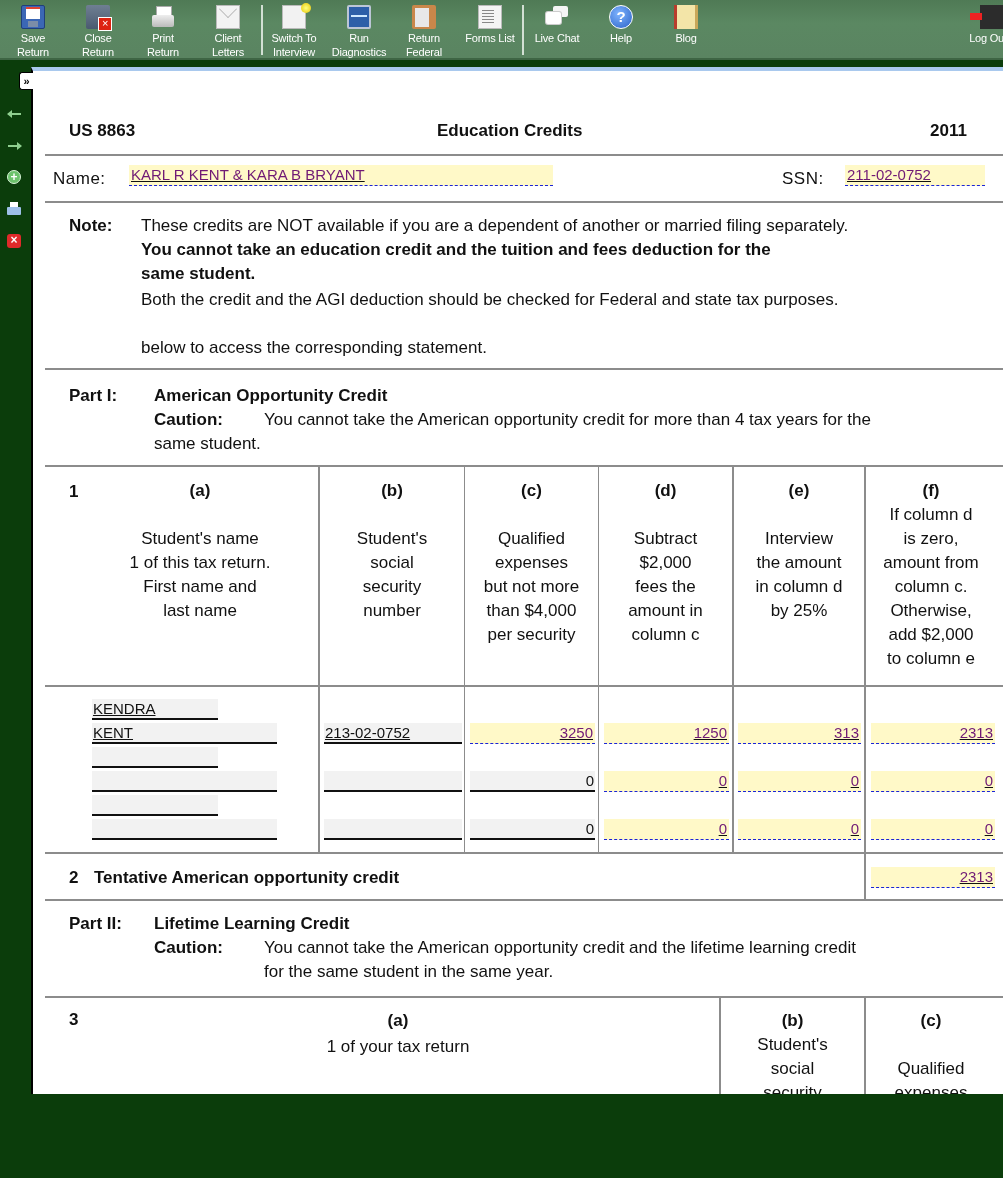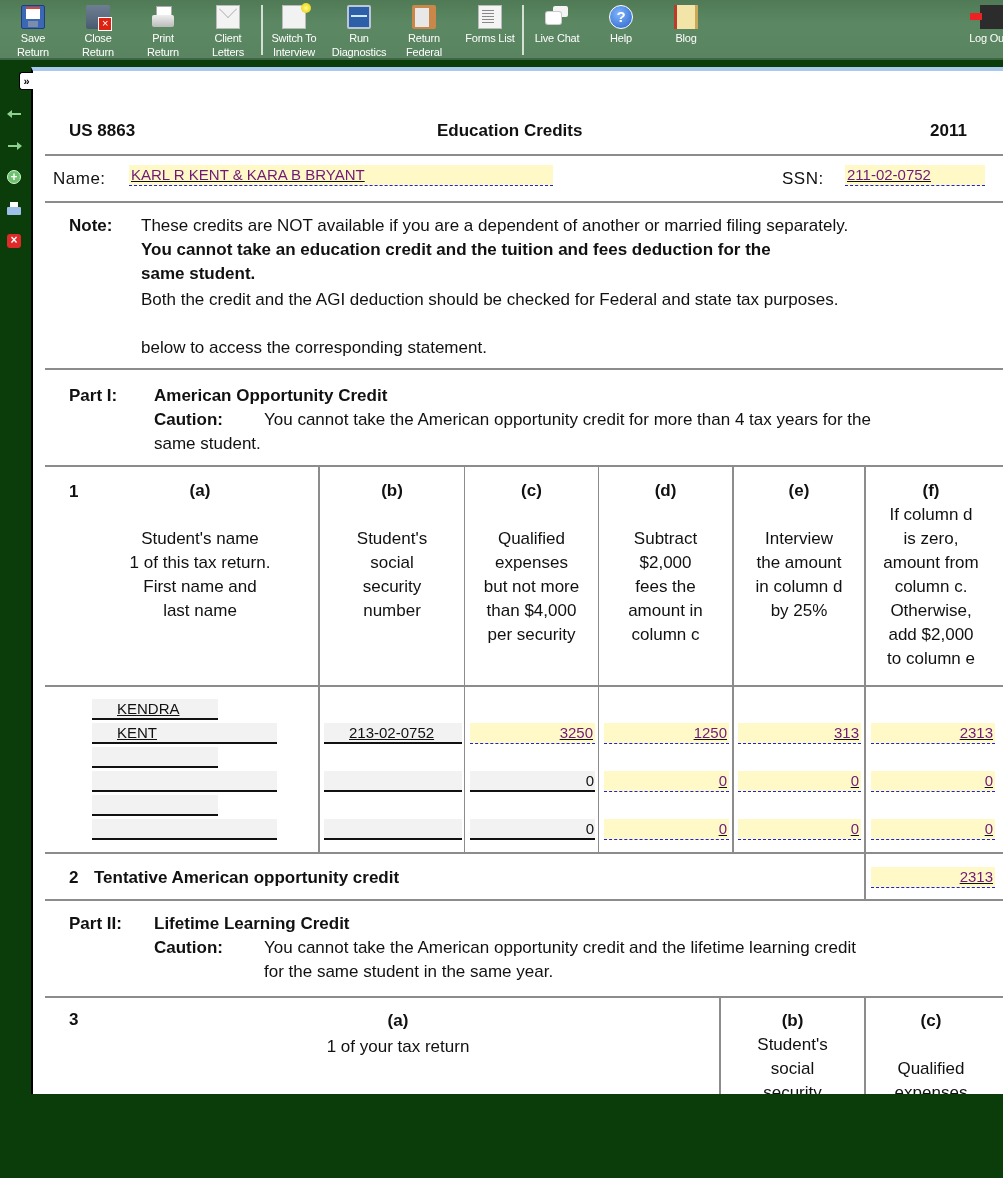--- a/index.html
+++ b/index.html
@@ -72,21 +72,21 @@
   .abs { position: absolute; }
   .hr { position: absolute; left: 12px; right: 0; height: 2px; background: #8c8c8c; }
   .vr { position: absolute; width: 2px; background: #8c8c8c; }
   .txt { font-size: 17px; color: #111; white-space: nowrap; }
   .b { font-weight: bold; }
 
   .field-y { background: #fff9c8; border-bottom: 1px dashed #1a24d8; color: #701a75; font-size: 15px; padding: 0 2px; height: 21px; line-height: 20px; white-space: nowrap; cursor: text; text-decoration: underline; text-decoration-color: #111; }
   .field-y.r { text-align: right; }
   .field-g { background: #f2f2f2; border-bottom: 2px solid #111; color: #111; font-size: 15px; padding: 0 1px; height: 21px; line-height: 19px; white-space: nowrap; cursor: text; }
   .field-g.r { text-align: right; }
-  .field-g .u, .field-y .u { text-decoration: underline; margin-left: 24px; }
+  .field-g .u, .field-y .u { text-decoration: underline; }
 
   .hdr-col { position: absolute; font-size: 17px; line-height: 24px; color: #111; text-align: center; }
 </style>
 </head>
 <body>
 
 <div class="toolbar">
   <div class="tb-btn" style="left:1px">
     <div class="ico i-save"></div>
     <span>Save</span>

